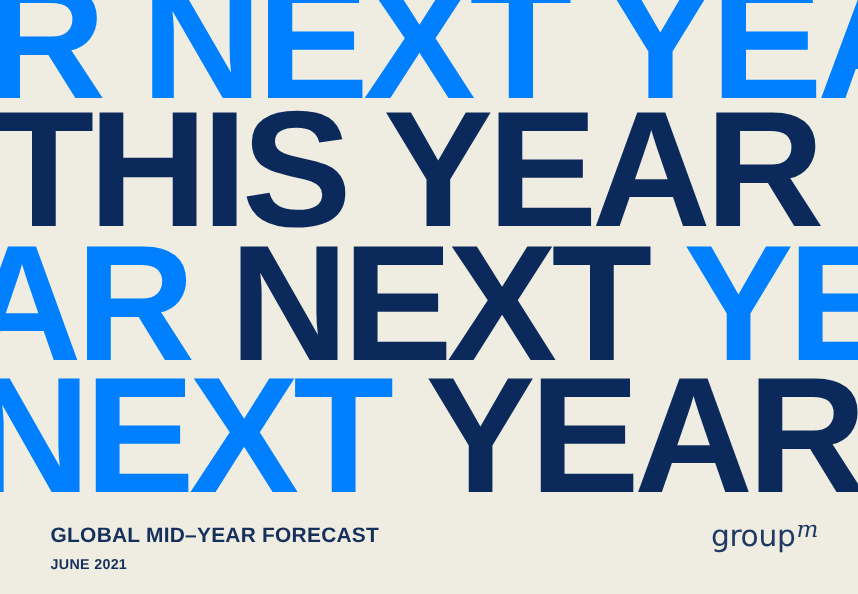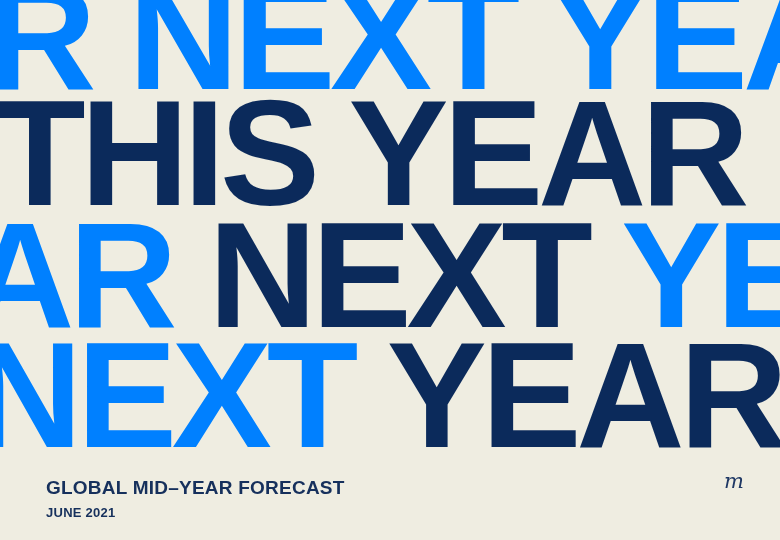--- a/index.html
+++ b/index.html
@@ -175,18 +175,19 @@
   </div>
 
   <div class="footer">
 
     <div class="footer-text">
       <div class="footer-title">GLOBAL MID–YEAR FORECAST</div>
       <div class="footer-sub">JUNE 2021</div>
     </div>
 
     <div class="logo">
+      <span class="logo-word">group</span>
         <span class="logo-m">m</span>
     </div>
 
   </div>
 
 </div>
 
 </body></html>

